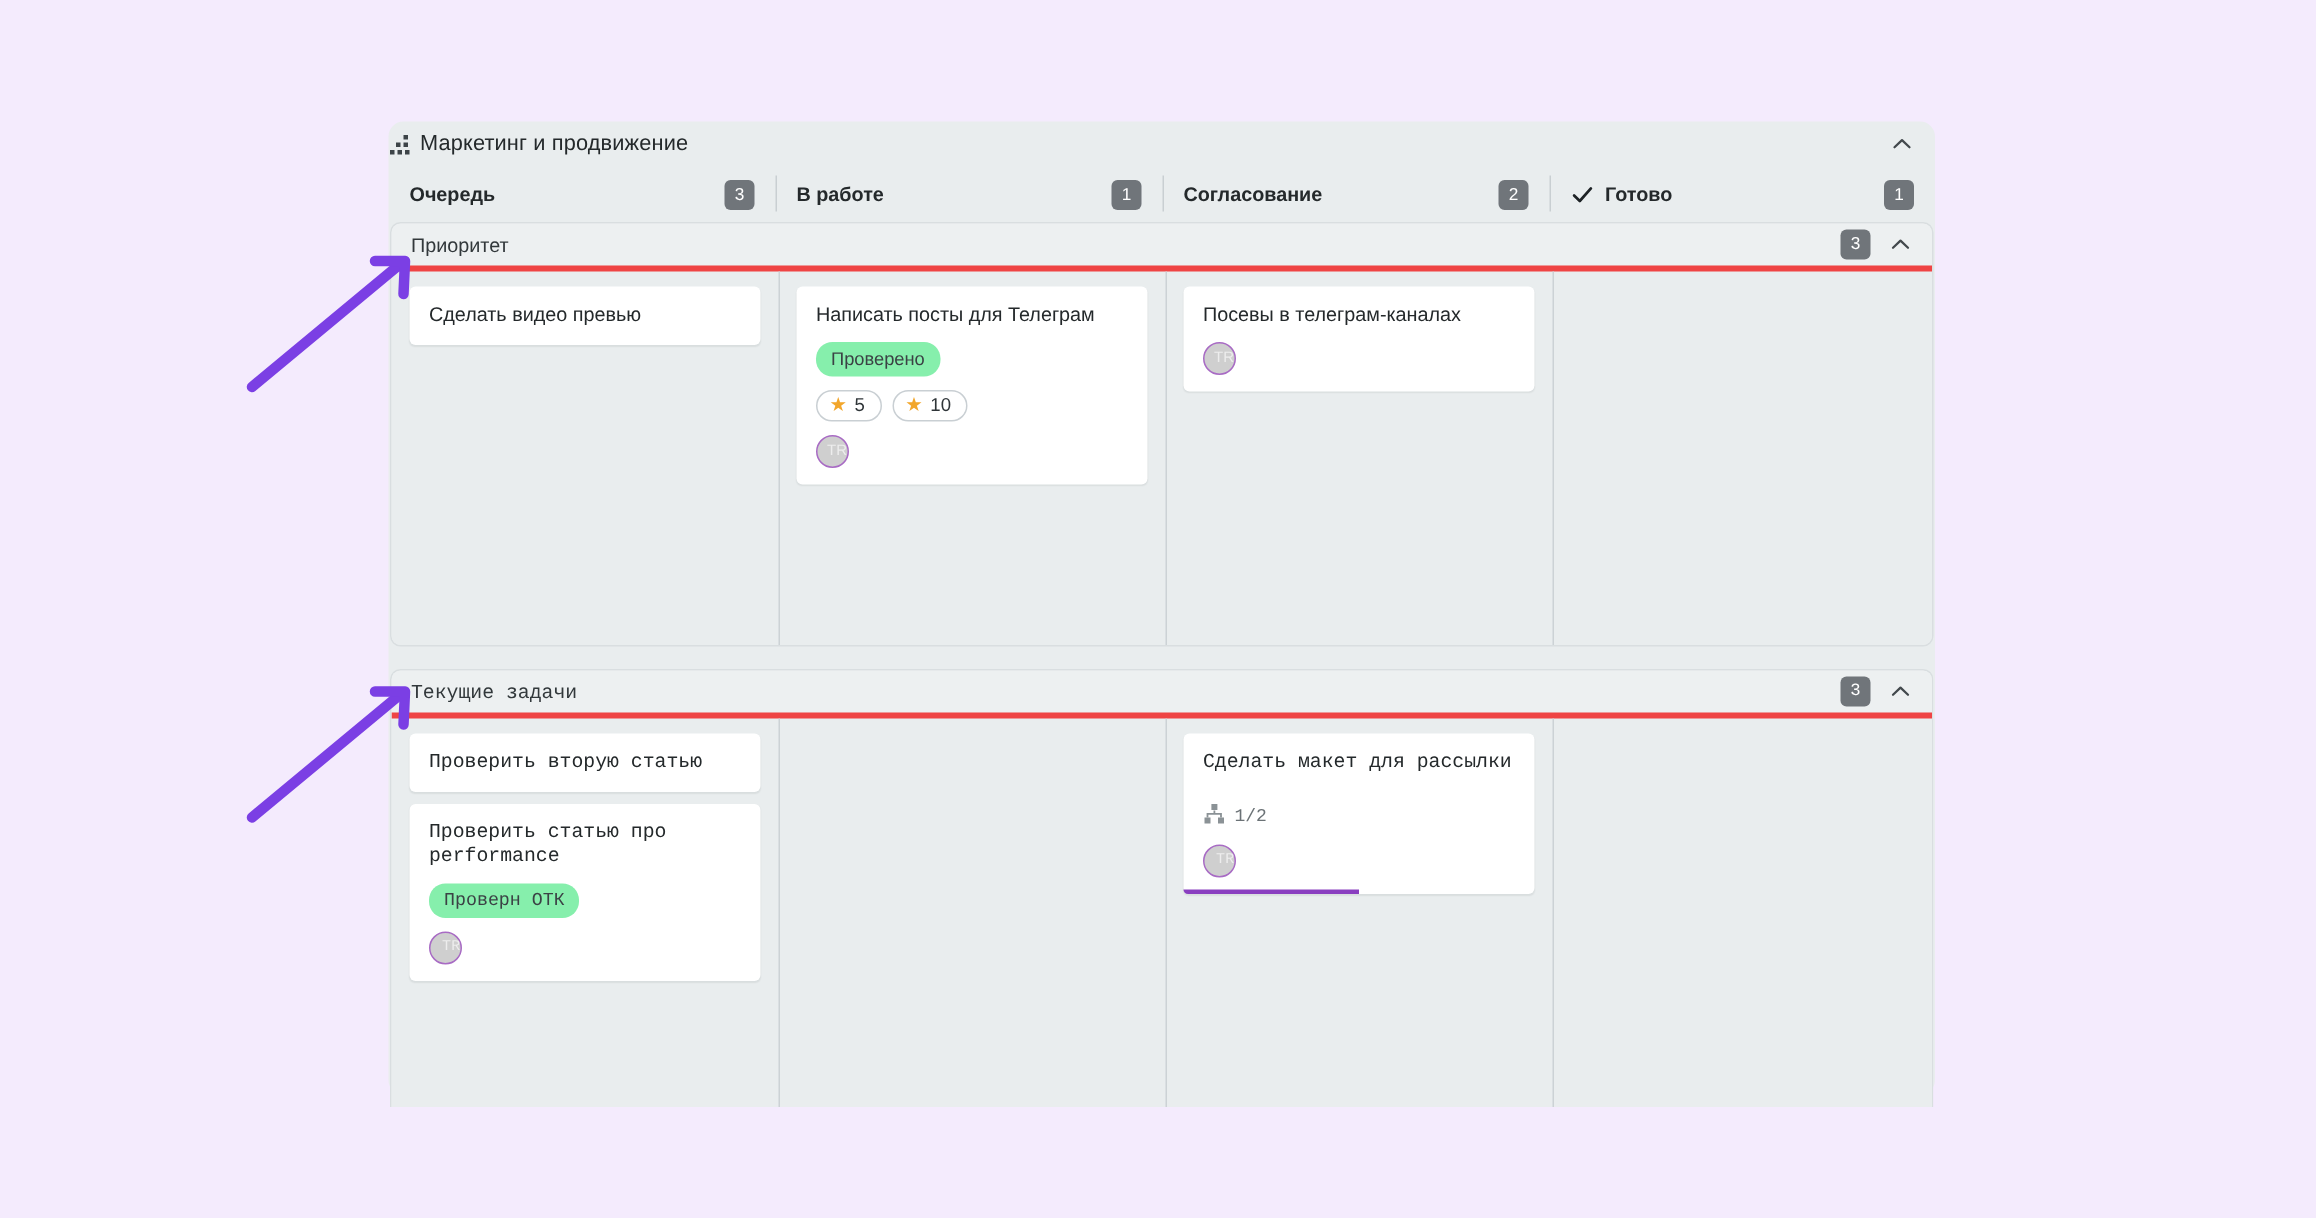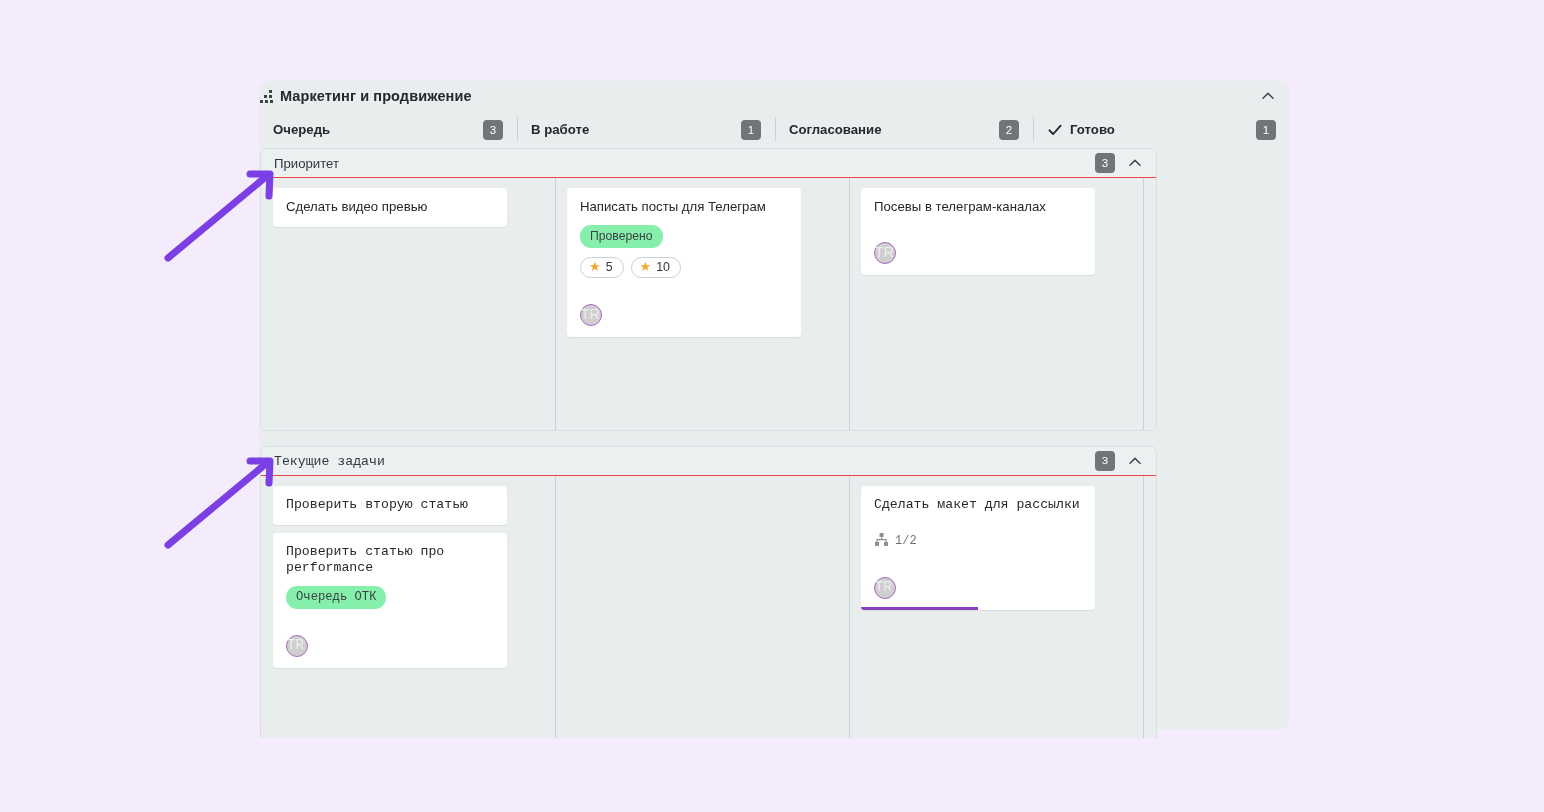--- a/index.html
+++ b/index.html
@@ -52,21 +52,21 @@
   }
   .grid-dots-icon i.d1 { left: 9px; top: 1px; }
   .grid-dots-icon i.d2 { left: 4px; top: 6px; }
   .grid-dots-icon i.d3 { left: 9px; top: 6px; }
   .grid-dots-icon i.d4 { left: 0px;  top: 11px; }
   .grid-dots-icon i.d5 { left: 5px;  top: 11px; }
   .grid-dots-icon i.d6 { left: 10px; top: 11px; }
 
   .board-title {
     font-size: 14.5px;
-    font-weight: bold;
+    font-weight: normal;
     color: #24292b;
     letter-spacing: 0.1px;
   }
 
   .collapse-caret {
     position: absolute;
     right: 13px;
     top: 6px;
     width: 18px; height: 18px;
     cursor: pointer;
@@ -113,21 +113,21 @@
     font-size: 11.5px;
     line-height: 20px;
     text-align: center;
     font-weight: normal;
   }
 
   
   .swimlane {
     position: absolute;
     left: 1px;
-    width: 897px;
+    width: 1029px;
     background: #edf0f1;
     border: 1px solid #d9dee0;
     border-radius: 7px;
     overflow: hidden;
   }
   .swimlane.lane1 { top: 67px;  height: 283px; }
   .swimlane.lane2 { top: 365px; height: 292px; border-bottom: none; border-bottom-left-radius: 0; border-bottom-right-radius: 0; font-family: Liberation Mono, monospace; }
 
   .lane-header {
     position: relative;
@@ -161,22 +161,21 @@
     top: 5px;
     width: 18px; height: 18px;
     cursor: pointer;
   }
 
   .lane-body {
     position: relative;
     display: flex;
     height: calc(100% - 28px);
     background: #e9edee;
-    border-top: 1px solid #ef4444;
-    gap: 36px;
+    border-top: 4px solid #ef4444;
   }
   .lane-col {
     position: relative;
     flex: 0 0 auto;
     padding: 10px 12px 0 12px;
   }
   .lane-col .vsep {
     position: absolute;
     left: 0; top: 0;
     width: 1px; height: 100%;
@@ -225,29 +224,29 @@
   .sub-row {
     margin-top: 18px;
     display: flex;
     align-items: center;
     gap: 6px;
     font-size: 12px;
     color: #6b7276;
   }
 
   .avatar {
-    margin-top: 26px;
+    margin-top: 9px;
     width: 22px; height: 22px;
     border-radius: 50%;
     background: #cfcfcf;
     border: 1.6px solid #a86bc4;
     color: #ededed;
-    font-size: 14px;
+    font-size: 10px;
     line-height: 19px;
-    text-align: left;
+    text-align: right;
     letter-spacing: 0.2px;
   }
 
   .card-progress {
     position: absolute;
     left: 0; bottom: 0;
     height: 3px;
     background: #8a3fc0;
     border-bottom-left-radius: 4px;
   }
@@ -376,21 +375,21 @@
       </div>
       <div class="lane-body">
 
         <div class="lane-col" style="width:258px">
 
           <div class="card">
             <div class="card-title">Проверить вторую статью</div>
           </div>
           <div class="card">
             <div class="card-title">Проверить статью про performance</div>
-            <span class="card-tag">Очередь ОТК</span>
+            <span class="card-tag">Проверн ОТК</span>
             <div class="avatar">TR</div>
           </div>
         </div>
 
         <div class="lane-col" style="width:258px">
           <span class="vsep"></span>
         </div>
 
         <div class="lane-col" style="width:258px">
           <span class="vsep"></span>

